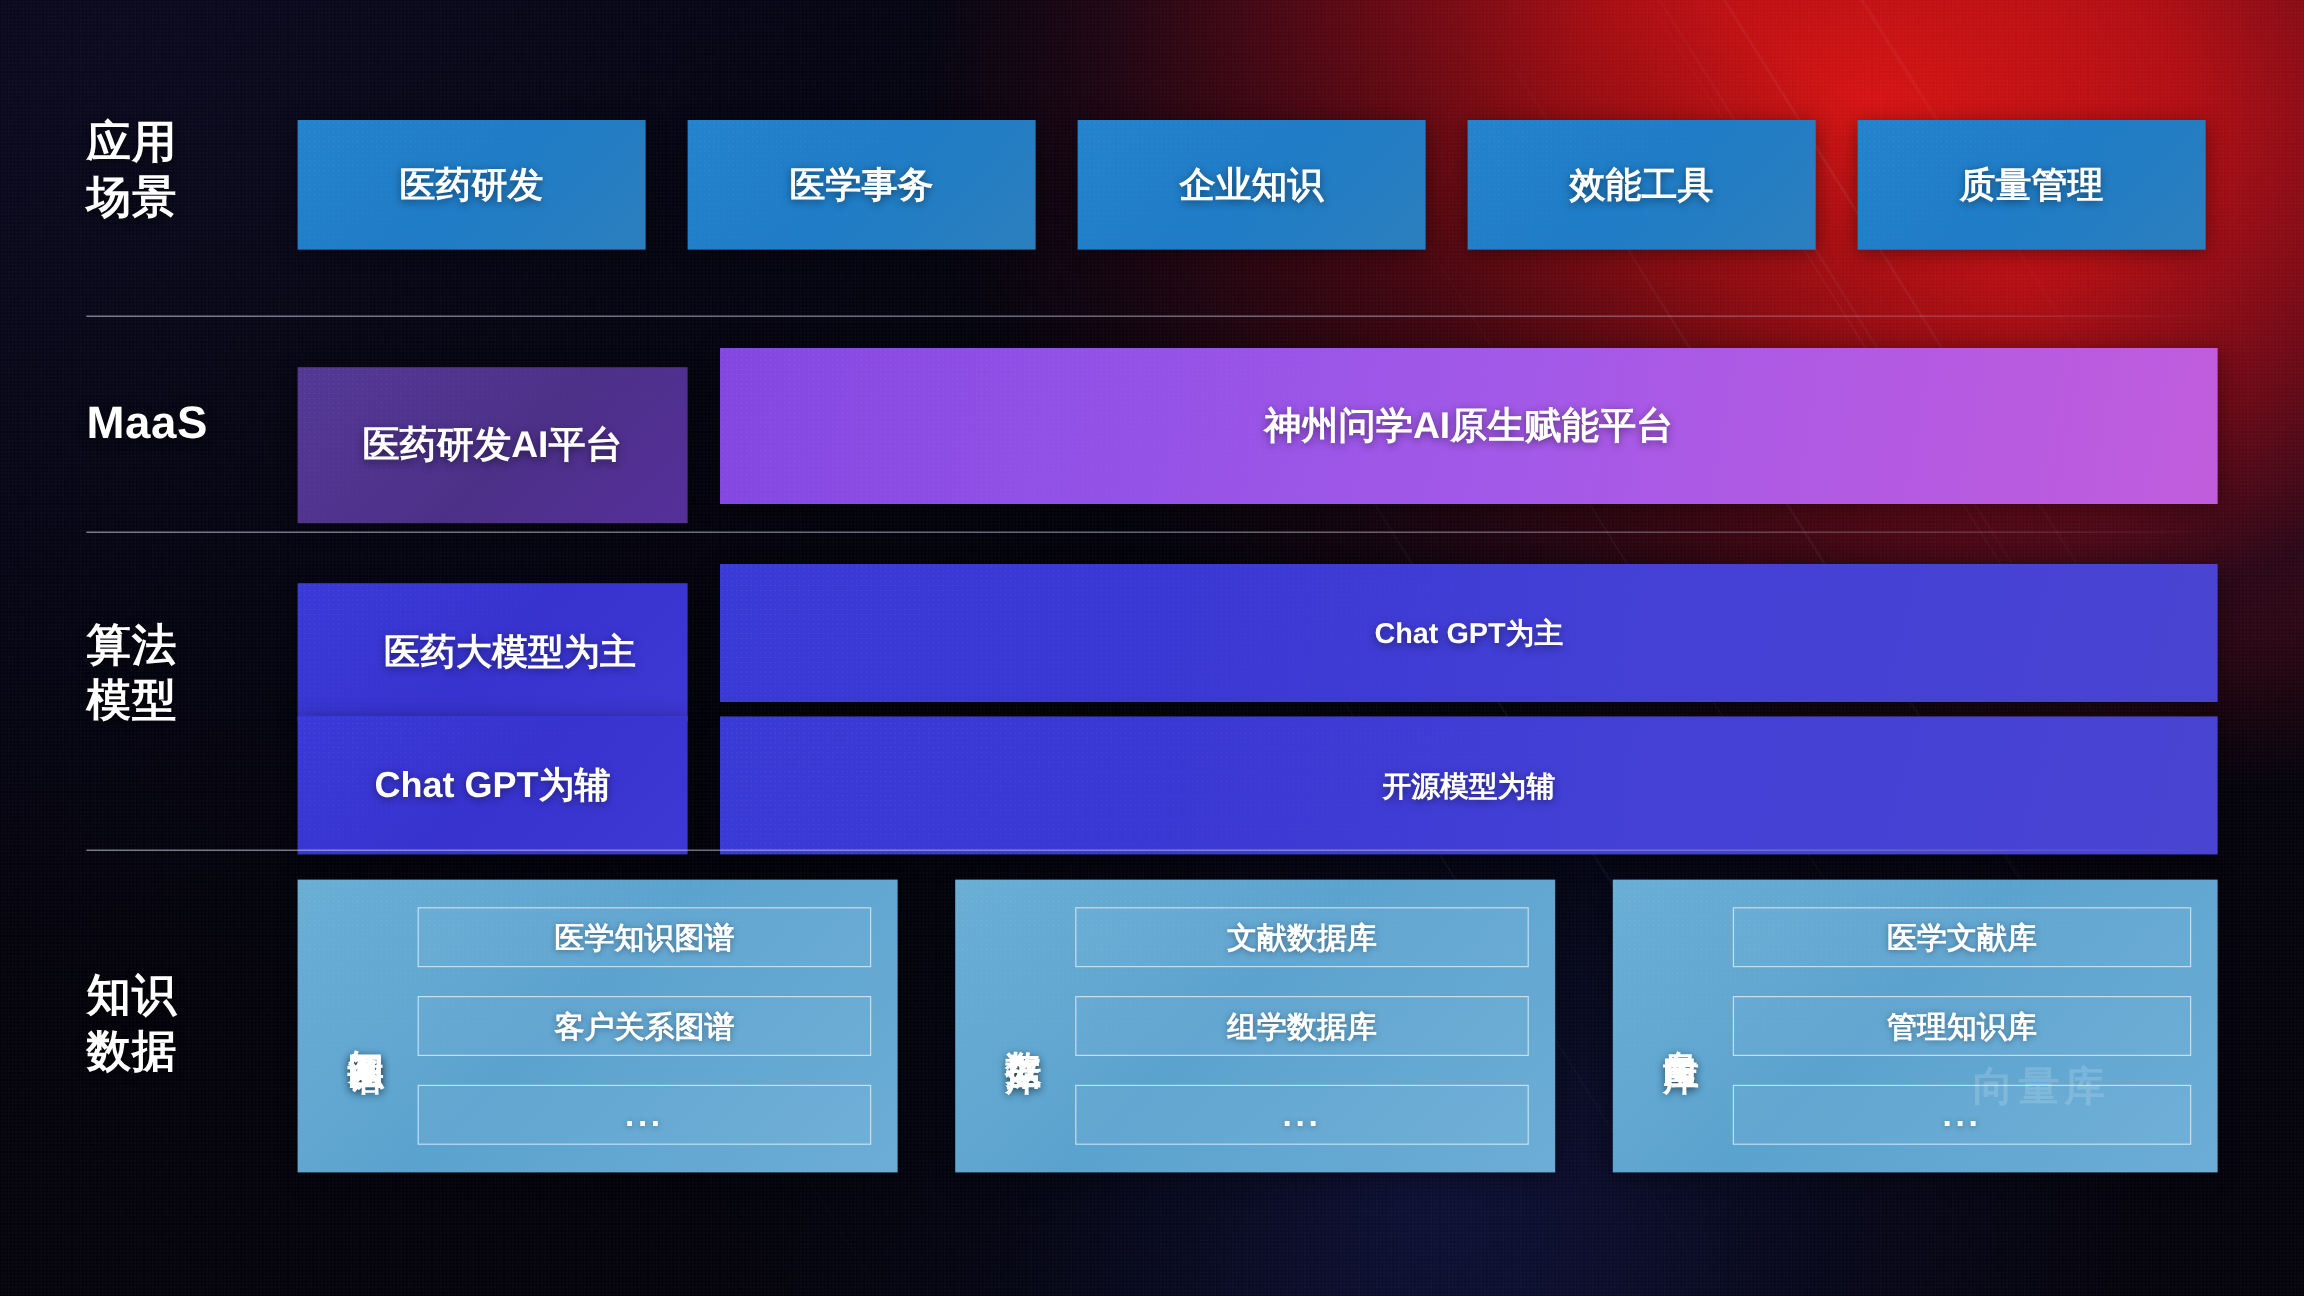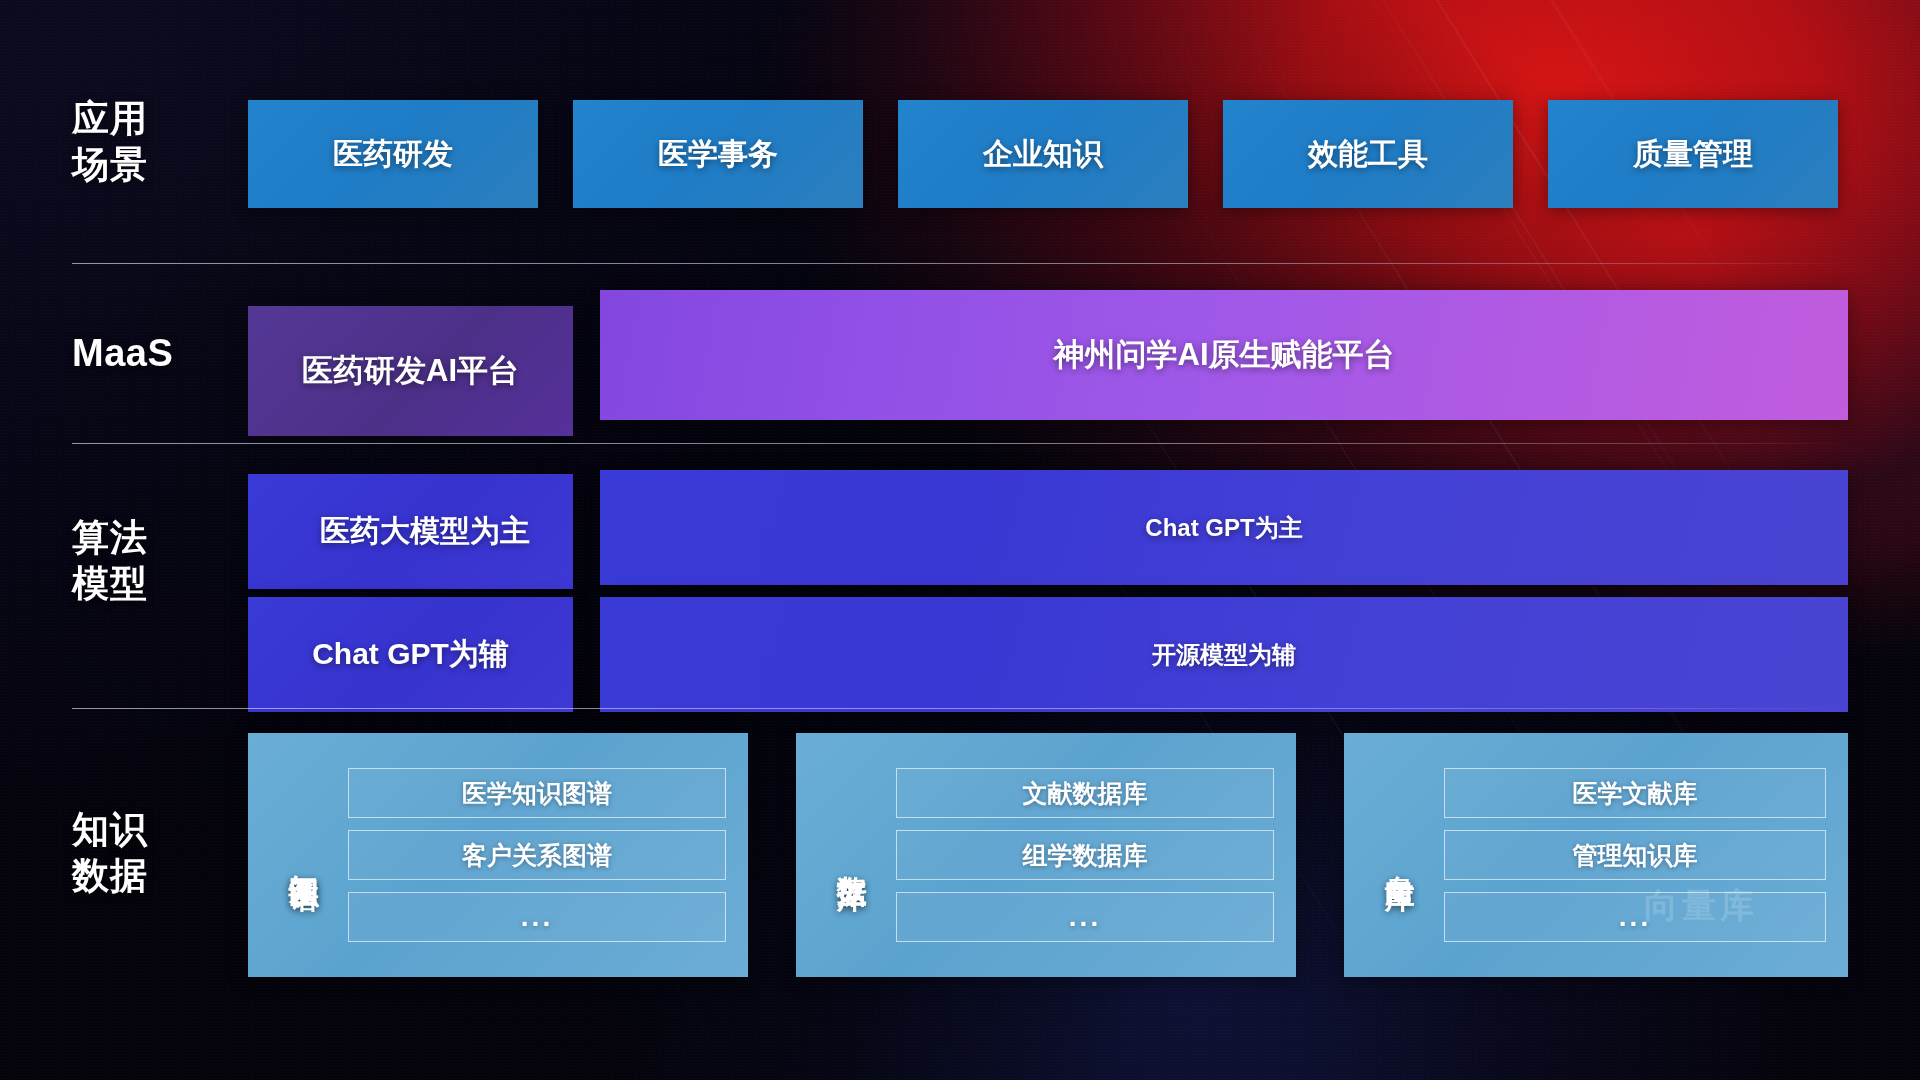--- a/index.html
+++ b/index.html
@@ -121,21 +121,21 @@
     width:60px; margin-left:26px; flex:none;
     color:#fff; font-weight:bold; font-size:30px; line-height:1.12;
     writing-mode:vertical-rl; text-orientation:upright;
     letter-spacing:2px; height:196px;
     display:flex; align-items:center; justify-content:center;
     text-shadow:0 2px 7px rgba(0,0,0,.38);
   }
   .kitems {
     position:relative; z-index:2;
     flex:1; display:flex; flex-direction:column;
-    gap:12px; padding:22px 22px 22px 14px;
+    gap:24px; padding:22px 22px 22px 14px;
   }
   .kitem {
     height:50px; border:1px solid rgba(255,255,255,.62);
     display:flex; align-items:center; justify-content:center;
     color:#ffffff; font-weight:bold; font-size:25px;
     text-shadow:0 1px 5px rgba(0,0,0,.35);
     background:rgba(255,255,255,.045);
   }
   .kitem.ellipsis { font-size:28px; letter-spacing:3px; }
 
@@ -209,21 +209,21 @@
       </div>
   </div>
 
   <div class="divider" style="top:443px;"></div>
 
   <div class="row" style="top:470px; height:210px;">
     <div class="rowlabel" style="top:45px;">
       <div>算法</div>
       <div>模型</div>
     </div>
-    <div class="card alg-left" style="top:4px;padding-left:29px;">
+    <div class="card alg-left" style="top:16px;padding-left:29px;">
         <span class="dots"></span>
         <span class="lbl">医药大模型为主</span>
       </div>
     <div class="card alg-wide" style="top:0;">
         <span class="dots"></span>
         <span class="lbl">Chat GPT为主</span>
       </div>
     <div class="card alg-left" style="top:127px;">
         <span class="dots"></span>
         <span class="lbl">Chat GPT为辅</span>

